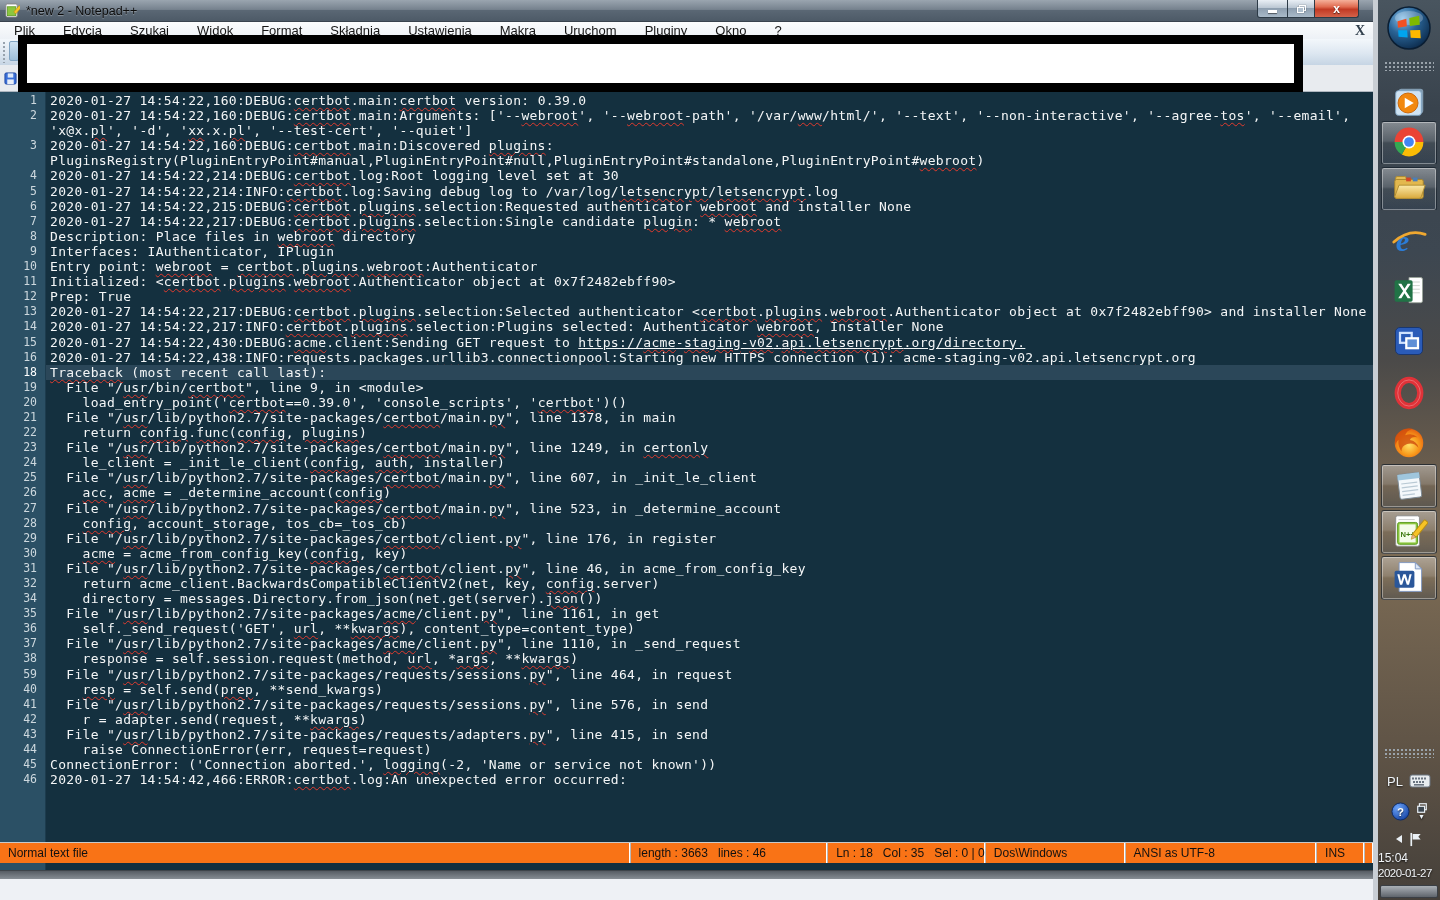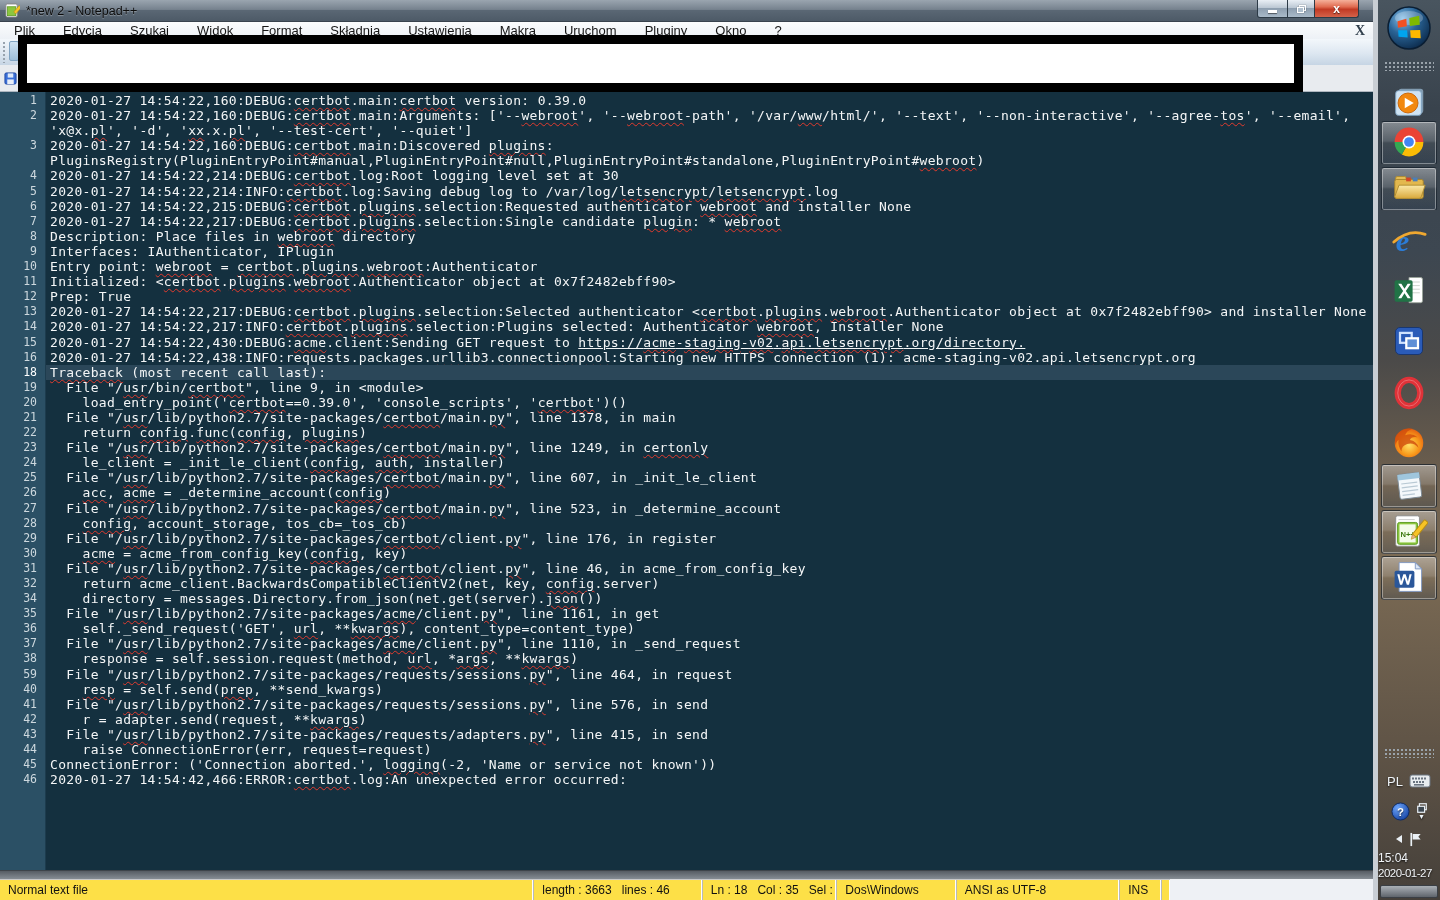--- a/index.html
+++ b/index.html
@@ -54,21 +54,21 @@
   .txt { flex:1; color:#f4f6f7; font:13px "DejaVu Sans Mono",monospace; letter-spacing:.3px; line-height:15.1px; white-space:pre; padding-left:4px; }
   .row.cur .txt { background:#2B4759; }
   .row.cur .gut { color:#ffffff; }
   .sq { text-decoration:underline wavy #e13b2e 1px; text-underline-offset:2px; }
   .lnk { text-decoration:underline; }
 
   .hscroll { position:absolute; left:0; top:870px; width:1373px; height:9px;
     background:linear-gradient(180deg,#565c63,#868d94); border-top:1px solid #3e444a; }
 
   
-  .statusbar { position:absolute; left:0; top:879px; width:1170px; height:21px; background:#fde047; border-top:1px solid #c9c9c9; display:flex; font-size:12px; color:#111; }
+  .statusbar { position:absolute; left:0; top:842px; width:1373px; height:21px; background:#f97316; border-top:1px solid #c9c9c9; display:flex; font-size:12px; color:#111; }
   .sb { display:flex; align-items:center; padding-left:8px; white-space:pre; border-right:1px solid #b9b9b9; box-shadow:inset -1px 0 0 #ffffff; overflow:hidden; }
 
   
   #taskbar { position:absolute; left:1378px; top:0; width:62px; height:900px;
     background:linear-gradient(180deg,#49555f 0%,#39434d 12%,#3d4751 28%,#4b4a49 40%,#6a5d4d 52%,#7c6b54 62%,#6e604e 72%,#615547 82%,#514940 92%,#45403a 100%); }
   .tb-item { position:absolute; left:0; width:62px; display:flex; align-items:center; justify-content:center; }
   .tb-frame { border-radius:3px; border:1px solid rgba(15,25,35,.6);
     background:linear-gradient(180deg,rgba(255,255,255,.38) 0%,rgba(255,255,255,.16) 45%,rgba(255,255,255,.04) 50%,rgba(40,60,80,.28) 100%);
     box-shadow:inset 0 0 0 1px rgba(255,255,255,.38); }
   .tb-grip { background-image:radial-gradient(circle,#9aa3ab 1px,transparent 1.3px); background-size:4px 4px; }

